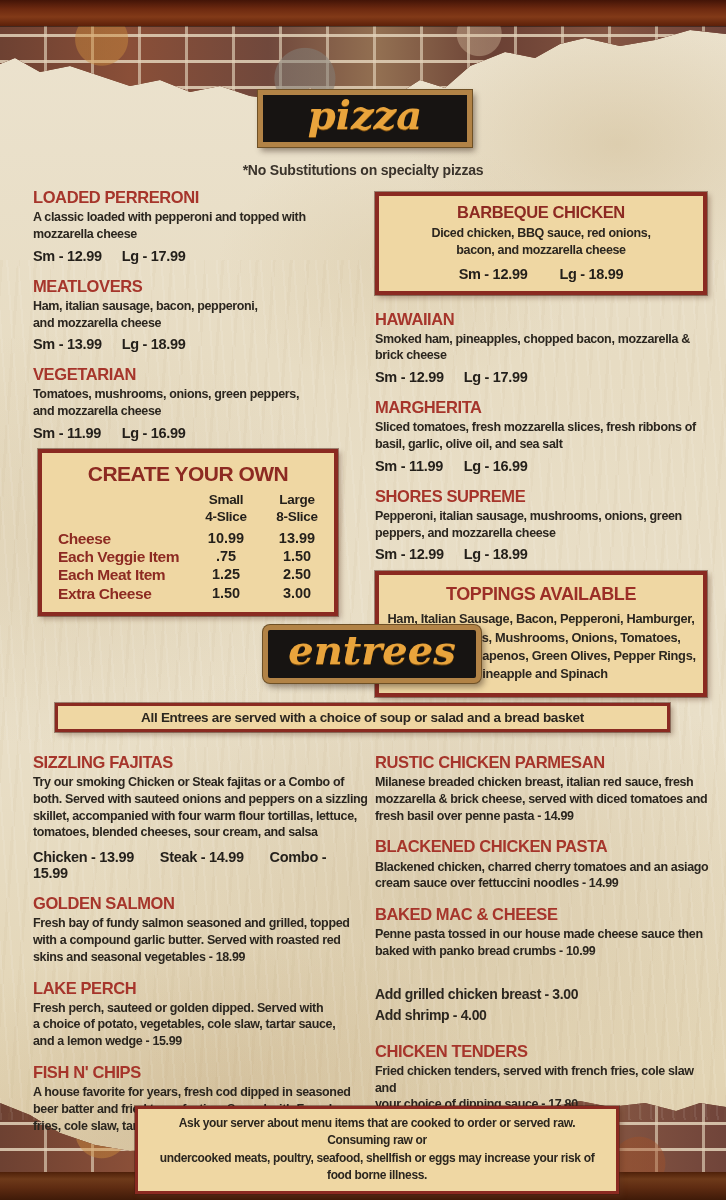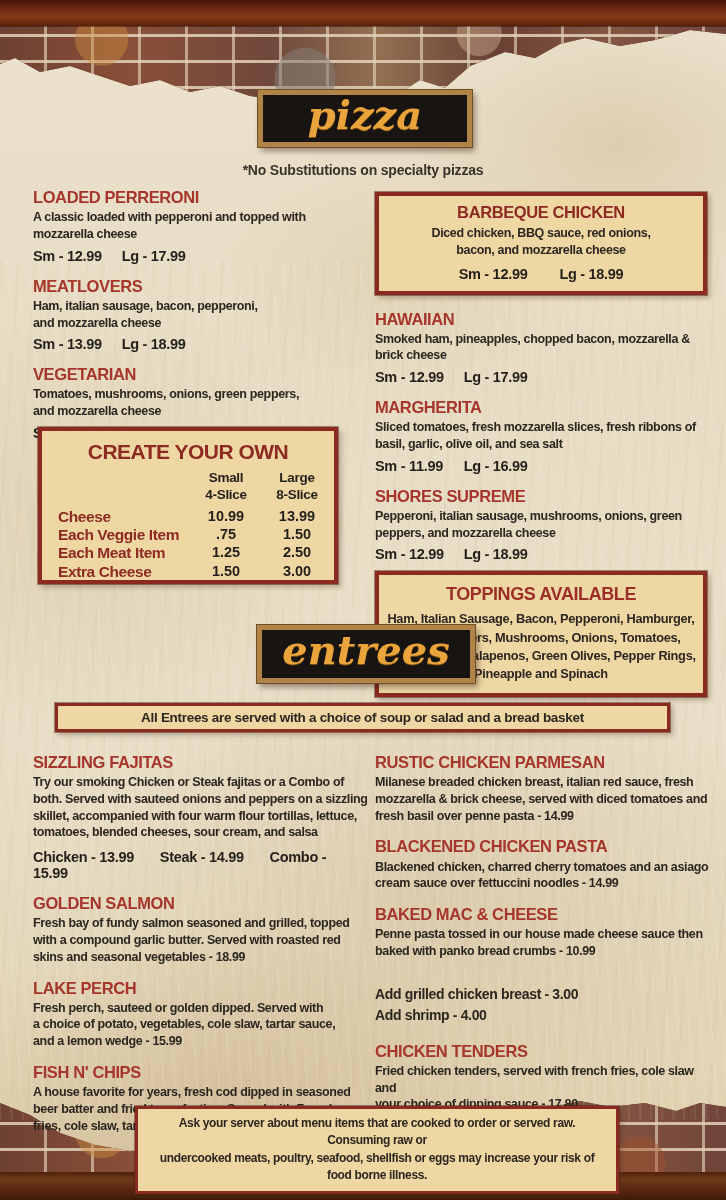--- a/index.html
+++ b/index.html
@@ -94,21 +94,21 @@
   }
   .featured-box{padding:7px 6px 9px;text-align:center;margin-bottom:15px;}
   .box-title{
     color:#8d2a22;font-weight:bold;font-size:16.5px;letter-spacing:-0.4px;margin-bottom:3px;
   }
   .center-desc{white-space:pre-line;font-weight:bold;font-size:12.5px;letter-spacing:-0.35px;
     color:#2b261f;line-height:1.34;}
   .price-center{display:flex;justify-content:center;gap:32px;font-weight:bold;
     font-size:14.5px;color:#231f1a;margin-top:7px;letter-spacing:-0.3px;}
   
-  .cyo{position:absolute;left:38px;top:427px;width:292px;z-index:2;padding:9px 0 0;}
+  .cyo{position:absolute;left:38px;top:449px;width:292px;z-index:2;padding:9px 0 10px;}
   .cyo-title{text-align:center;color:#8d2a22;font-weight:bold;font-size:21px;letter-spacing:-0.5px;}
   .cyo-grid{display:grid;grid-template-columns:150px 68px 74px;margin-top:6px;row-gap:1px;}
   .cyo-head{white-space:pre-line;text-align:center;font-weight:bold;font-size:13.5px;
     color:#231f1a;line-height:1.25;letter-spacing:-0.3px;margin-bottom:3px;}
   .cyo-label{color:#8d2a22;font-weight:bold;font-size:15.5px;letter-spacing:-0.4px;
     padding-left:16px;line-height:1.12;}
   .cyo-val{text-align:center;font-weight:bold;font-size:14.5px;color:#231f1a;line-height:1.18;}
   
   .toppings{padding:9px 4px 10px;text-align:center;margin-top:2px;}
   .toppings-title{color:#9c2f27;font-weight:bold;font-size:18px;letter-spacing:-0.4px;margin-bottom:5px;}
@@ -239,21 +239,21 @@
 
     <div class="cream-box toppings">
       <div class="toppings-title">TOPPINGS AVAILABLE</div>
       <div class="toppings-text">Ham, Italian Sausage, Bacon, Pepperoni, Hamburger,
 Green Peppers, Mushrooms, Onions, Tomatoes,
 Black Olives, Jalapenos, Green Olives, Pepper Rings,
 Pineapple and Spinach</div>
     </div>
   </div>
 
-  <div class="plaque" style="left:257px;top:625px;width:208px;height:48px;">
+  <div class="plaque" style="left:263px;top:625px;width:208px;height:48px;border-radius:7px;">
     <span class="plaque-text">entrees</span>
   </div>
   <div class="cream-box banner">All Entrees are served with a choice of soup or salad and a bread basket</div>
 
   <div class="col" style="left:33px;top:753px;width:336px;">
     <div class="item">
       <div class="item-name">SIZZLING FAJITAS</div>
       <div class="item-desc">Try our smoking Chicken or Steak fajitas or a Combo of
 both. Served with sauteed onions and peppers on a sizzling
 skillet, accompanied with four warm flour tortillas, lettuce,

